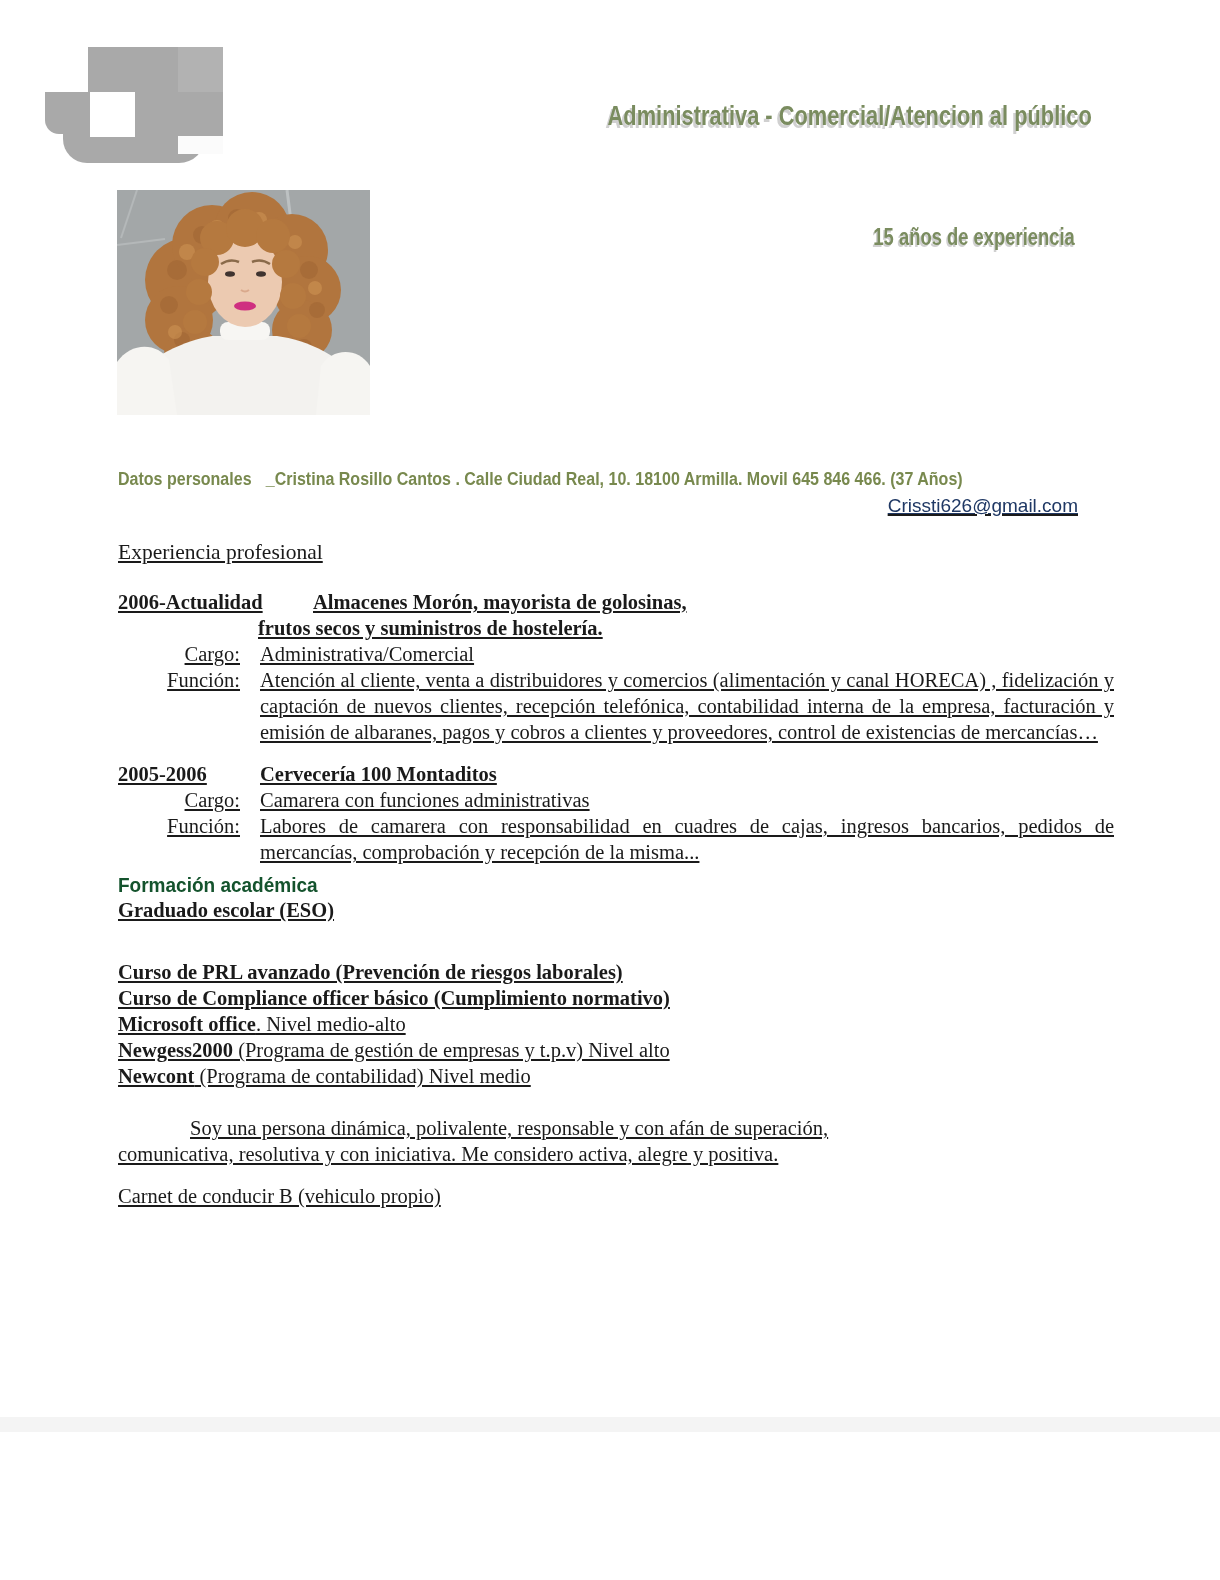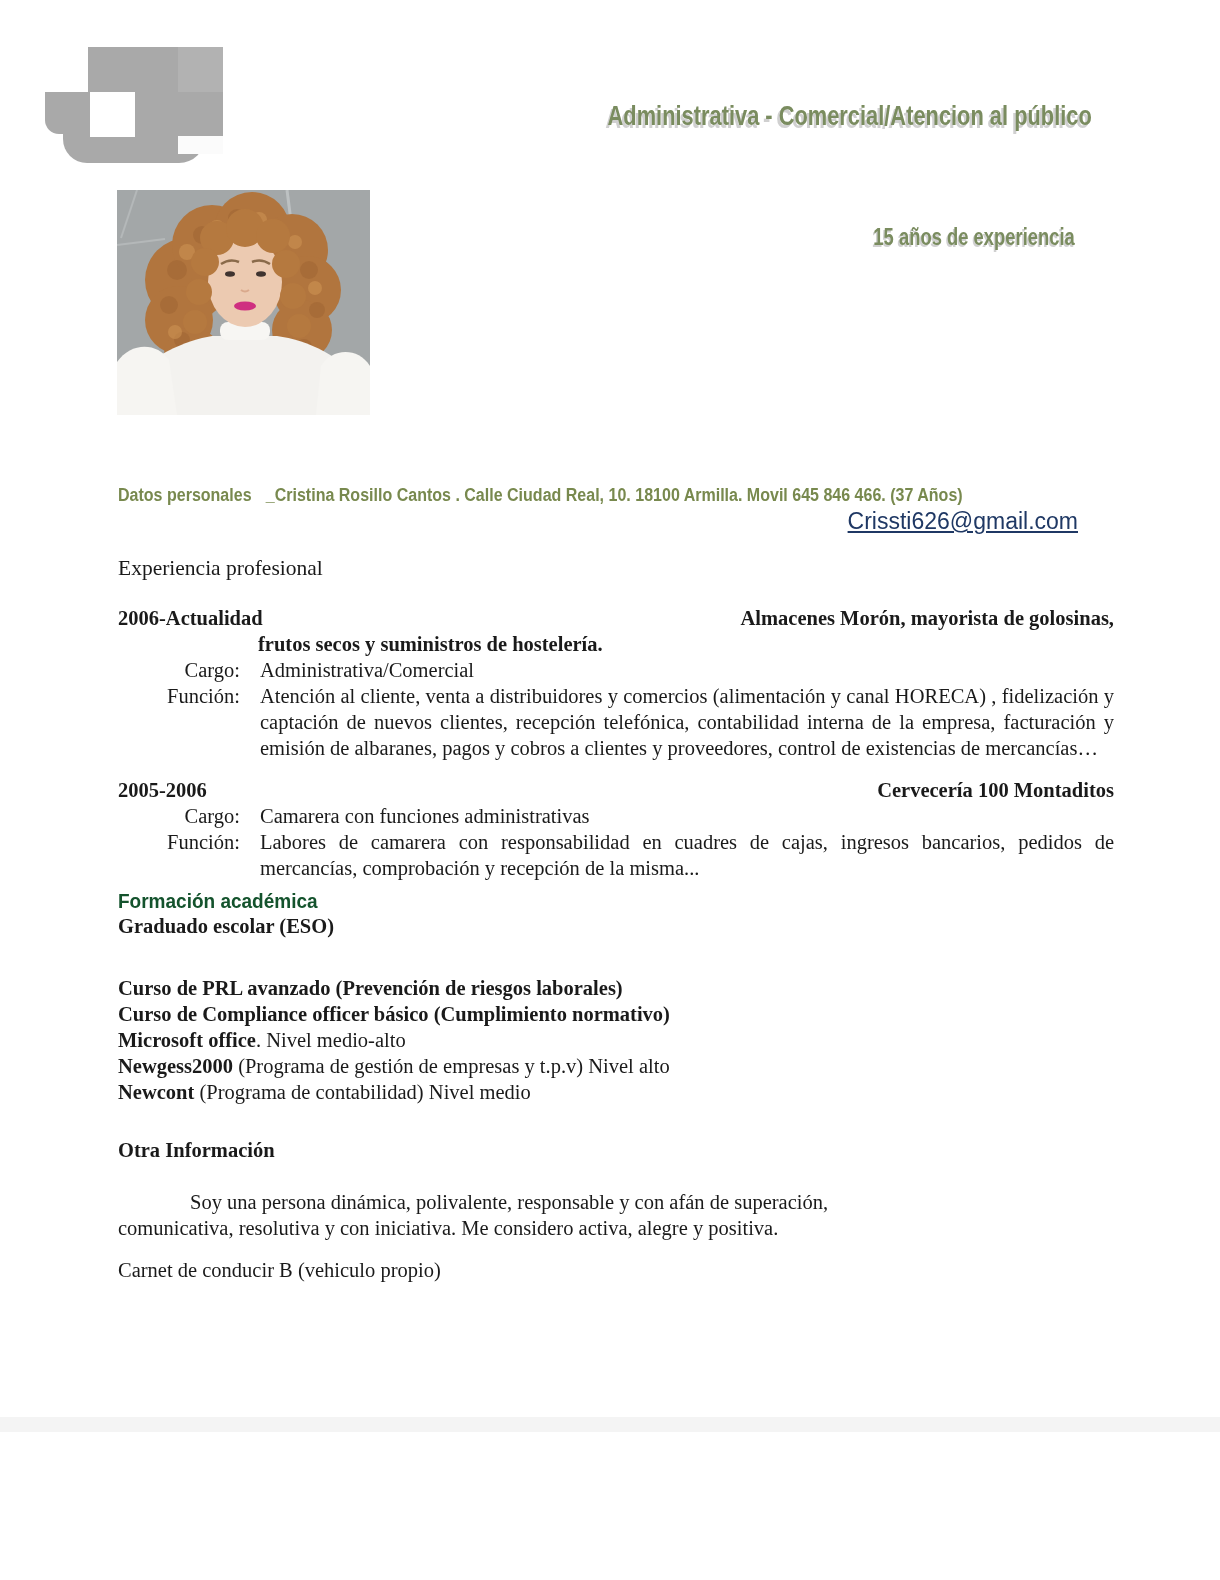--- a/index.html
+++ b/index.html
@@ -31,34 +31,34 @@
     color:#7a8c5f; white-space:nowrap;
     transform:scaleX(0.8); transform-origin:100% 50%;
     text-shadow:-2px 2px 0 rgba(150,150,150,0.45);
   }
 
   
   .photo { position:absolute; left:117px; top:190px; width:253px; height:225px; }
   .photo svg { display:block; }
 
   
-  .content { position:absolute; left:118px; top:484px; width:996px; font-size:20.5px; line-height:26px; }
+  .content { position:absolute; left:118px; top:468px; width:996px; font-size:20.5px; line-height:26px;text-decoration:underline; }
 
   .datos { font-family:"Liberation Sans", sans-serif; font-weight:bold; font-size:18px; line-height:22px; color:#78894e; }
   .datos-scale { display:inline-block; transform:scaleX(0.89); transform-origin:0 50%; white-space:nowrap; }
   .datos-details { margin-left:16px; }
 
   .email-row { text-align:right; padding-right:36px; line-height:22px; margin-top:4px; }
-  .email { font-family:"Liberation Sans", sans-serif; font-size:23px; color:#1f3864; text-decoration:underline; cursor:pointer; }
+  .email { font-family:"Liberation Sans", sans-serif; font-size:19px; color:#1f3864; text-decoration:underline; cursor:pointer; }
 
   .exp-heading { margin-top:22px; font-size:21.5px; }
 
   .job1 { margin-top:24px; }
   .job2 { margin-top:16px; }
-  .jrow { display:flex; align-items:flex-start;justify-content:space-between; }
+  .jrow { display:flex; align-items:flex-start; }
   .period1 { flex:0 0 195px; font-weight:bold; }
   .period2 { flex:0 0 142px; font-weight:bold; }
   .company { font-weight:bold; }
   .company2 { padding-left:140px; font-weight:bold; }
   .rlabel { flex:0 0 122px; text-align:right; }
   .rval { flex:1; margin-left:20px; }
   .just { text-align:justify; }
 
   .edu-heading { margin-top:8px; font-family:"Liberation Sans", sans-serif; font-weight:bold; font-size:20px; line-height:24px; color:#14532d; }
   .edu-scale { display:inline-block; transform:scaleX(0.95); transform-origin:0 50%; white-space:nowrap; }
@@ -217,21 +217,20 @@
       <div class="course">Curso de Compliance officer básico (Cumplimiento normativo)</div>
     </div>
 
 
     <div class="software">
       <div><span class="sw-name">Microsoft office</span><span>. Nivel medio-alto</span></div>
       <div><span class="sw-name">Newgess2000</span><span> (Programa de gestión de empresas y t.p.v) Nivel alto</span></div>
       <div><span class="sw-name">Newcont</span><span> (Programa de contabilidad) Nivel medio</span></div>
     </div>
 
-    <div class="otra">Otra Información</div>
     <div class="about">
       <div class="about-l1">Soy una persona dinámica, polivalente,  responsable y con afán de superación,</div>
       <div>comunicativa, resolutiva y con iniciativa. Me considero activa, alegre y positiva.</div>
     </div>
 
     <div class="carnet">Carnet de conducir B (vehiculo propio)</div>
   </div>
 
   <div class="bottom-bar"></div>
 </div>

